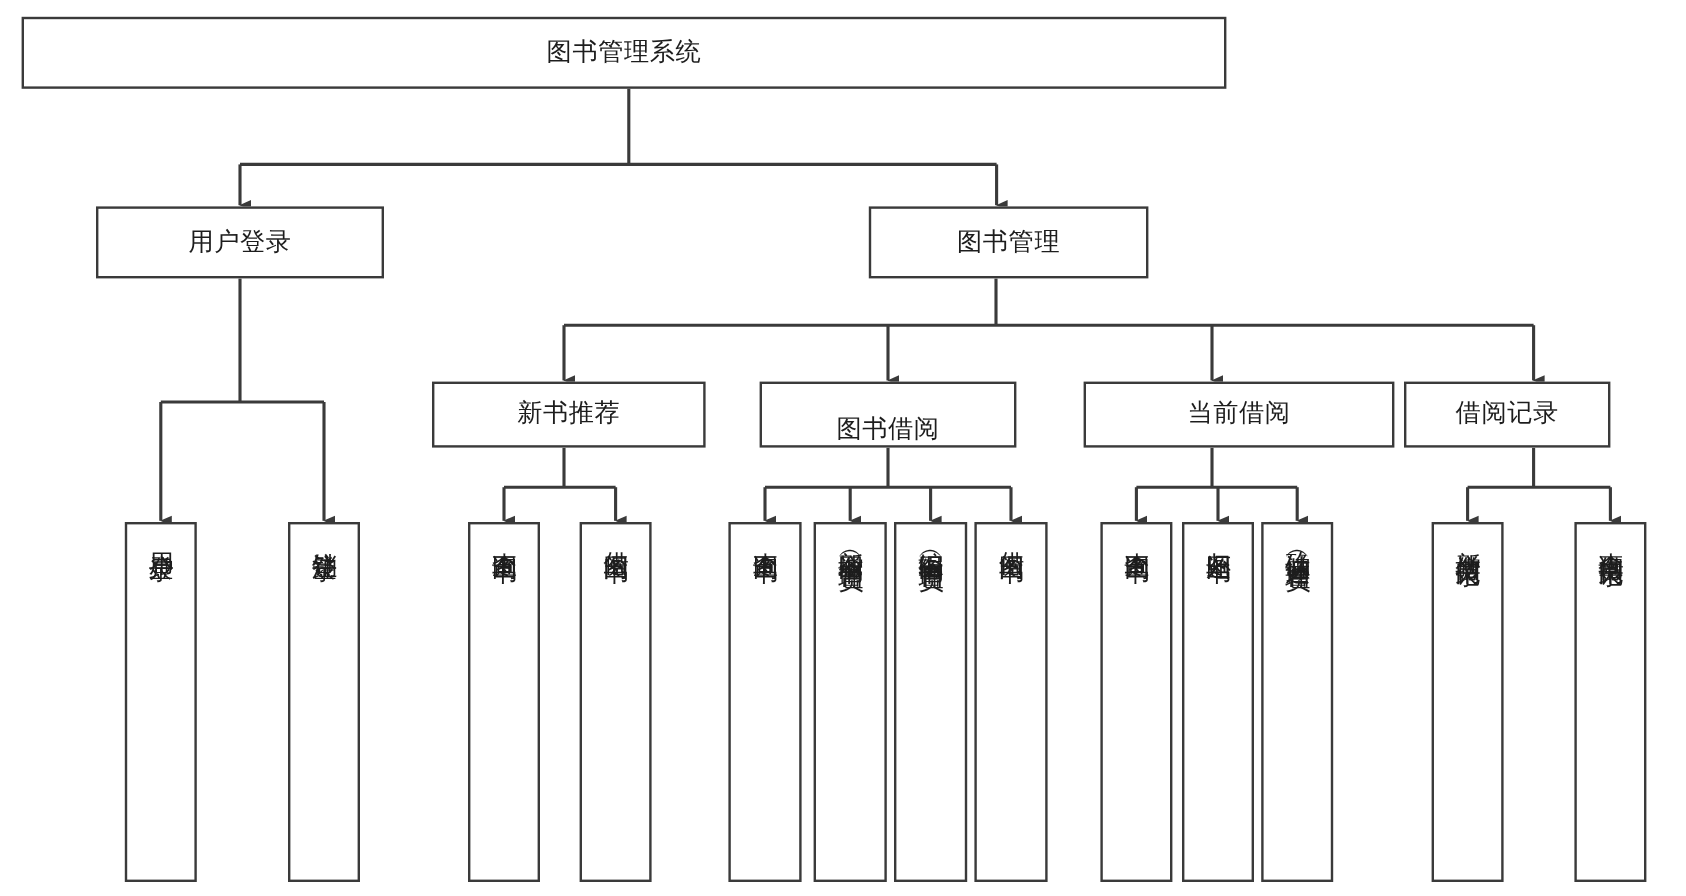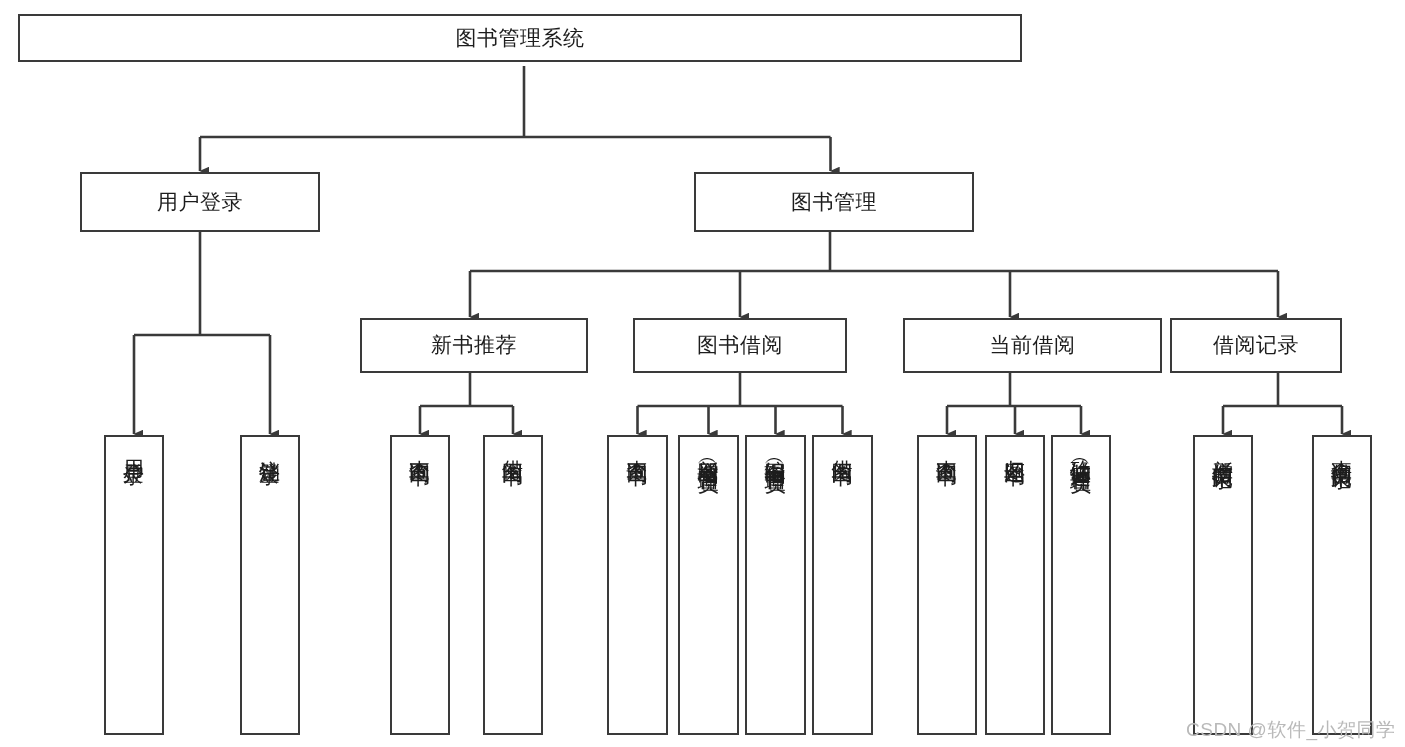--- a/index.html
+++ b/index.html
@@ -111,33 +111,33 @@
         <line x1="1015" y1="406" x2="1015" y2="434" stroke="#3a3a3a" stroke-width="2.6" marker-end="url(#arrowhead)"></line>
         <line x1="1081" y1="406" x2="1081" y2="434" stroke="#3a3a3a" stroke-width="2.6" marker-end="url(#arrowhead)"></line>
         <line x1="1278" y1="373" x2="1278" y2="406" stroke="#3a3a3a" stroke-width="2.6"></line>
         <line x1="1223" y1="406" x2="1342" y2="406" stroke="#3a3a3a" stroke-width="2.6"></line>
         <line x1="1223" y1="406" x2="1223" y2="434" stroke="#3a3a3a" stroke-width="2.6" marker-end="url(#arrowhead)"></line>
         <line x1="1342" y1="406" x2="1342" y2="434" stroke="#3a3a3a" stroke-width="2.6" marker-end="url(#arrowhead)"></line>
       </g>
   </svg>
 
   <div id="node-layer">
-      <div class="node-box" style="left: 18px; top: 14px; width: 1004px; height: 48px;">
+      <div class="node-box" style="left: 18px; top: 14px; width: 1004px; height: 60px;">
         <div class="node-label">图书管理系统</div>
       </div>
       <div class="node-box" style="left: 80px; top: 172px; width: 240px; height: 60px;">
         <div class="node-label">用户登录</div>
       </div>
-      <div class="node-box" style="left: 694px; top: 172px; width: 280px; height: 60px;">
+      <div class="node-box" style="left: 724px; top: 172px; width: 233px; height: 60px;">
         <div class="node-label">图书管理</div>
       </div>
       <div class="node-box" style="left: 360px; top: 318px; width: 228px; height: 55px;">
         <div class="node-label">新书推荐</div>
       </div>
-      <div class="node-box" style="left: 633px; top: 318px; width: 214px; height: 55px;">
+      <div class="node-box" style="left: 633px; top: 318px; width: 214px; height: 55px; align-items: flex-end;">
         <div class="node-label">图书借阅</div>
       </div>
       <div class="node-box" style="left: 903px; top: 318px; width: 259px; height: 55px;">
         <div class="node-label">当前借阅</div>
       </div>
       <div class="node-box" style="left: 1170px; top: 318px; width: 172px; height: 55px;">
         <div class="node-label">借阅记录</div>
       </div>
       <div class="node-box vertical" style="left: 104px; top: 435px; width: 60px; height: 300px;">
         <div class="node-label">用户登录</div>
@@ -173,15 +173,14 @@
         <div class="node-label">确认归还（管理员）</div>
       </div>
       <div class="node-box vertical" style="left: 1193px; top: 435px; width: 60px; height: 300px;">
         <div class="node-label">新增借阅记录</div>
       </div>
       <div class="node-box vertical" style="left: 1312px; top: 435px; width: 60px; height: 300px;">
         <div class="node-label">查询借阅记录</div>
       </div>
     </div>
 
-  <div class="watermark" style="left: 1186px; top: 717px;">CSDN @软件_小贺同学</div>
 
 </div>
 
 </body></html>

